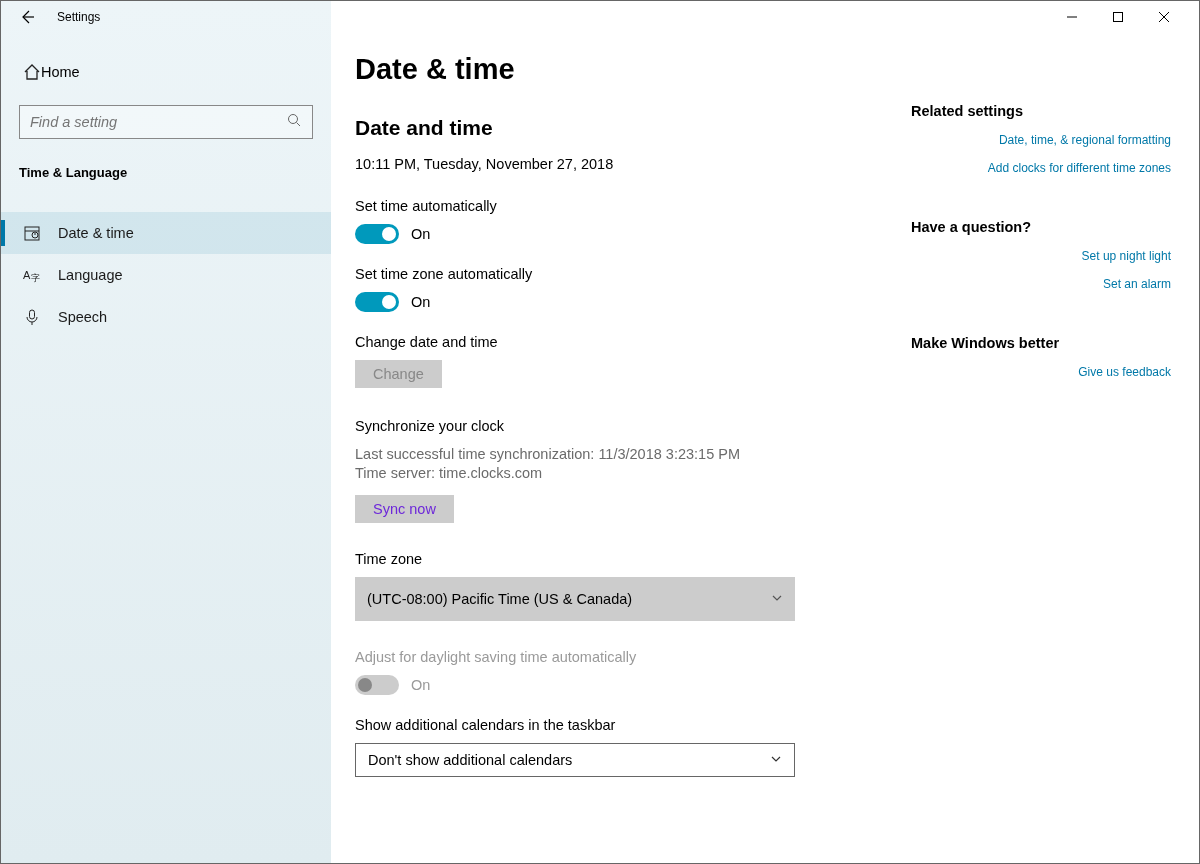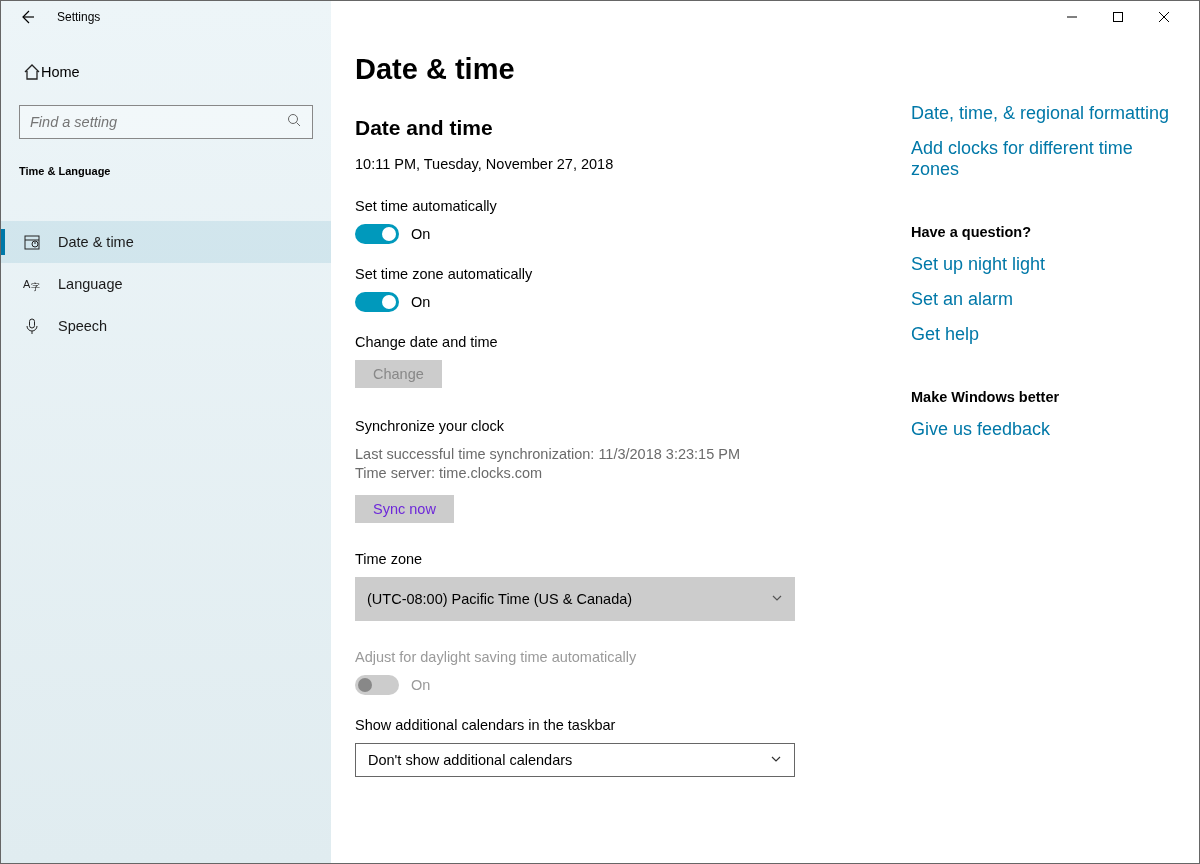--- a/index.html
+++ b/index.html
@@ -11,21 +11,21 @@
   .back-arrow { width: 16px; height: 16px; display: flex; align-items: center; justify-content: center; }
   .title-text { font-size: 12px; color: #000; }
   .win-controls { position: absolute; right: 0; top: 0; display: flex; }
   .win-btn { width: 46px; height: 32px; display: flex; align-items: center; justify-content: center; }
   
   .sidebar { width: 330px; height: 100%; background: linear-gradient(180deg, #edf5f8 0%, #e0ecf0 100%); padding-top: 52px; border-right: 0; }
   .home-row { display: flex; align-items: center; padding: 10px 0 10px 22px; margin-bottom: 14px; }
   .home-row .lbl { font-size: 14.5px; color: #000; }
   .search-box { margin: 0 18px 26px 18px; height: 34px; border: 1px solid #888; background: rgba(255,255,255,0.35); display: flex; align-items: center; padding: 0 10px; }
   .search-box input { flex: 1; border: none; background: transparent; outline: none; font-size: 14.5px; color: #666; font-style: italic; }
-  .cat-title { font-size: 11px; font-weight: 600; padding: 0 0 0 18px; margin-bottom: 44px; }
+  .cat-title { font-size: 13px; font-weight: 600; padding: 0 0 0 18px; margin-bottom: 32px; }
   .nav-item { display: flex; align-items: center; gap: 17px; padding: 12px 0 12px 22px; font-size: 14.5px; color: #1a1a1a; position: relative; }
   .nav-item.selected { background: rgba(0, 120, 160, 0.10); }
   .nav-item.selected::before { content: ""; position: absolute; left: 0; top: 8px; bottom: 8px; width: 4px; background: #0078a8; }
   .nav-icon { width: 18px; height: 18px; display:flex; align-items:center; justify-content:center; color:#333; }
   
   .main { flex: 1; padding: 52px 0 0 24px; display: flex; overflow:hidden; }
   .content { width: 550px; }
   .rightcol { width: 260px; margin-left: 6px; padding-top: 50px; }
   h1.page-title { font-size: 29px; font-weight: 600; margin-bottom: 30px; }
   h2.section { font-size: 21px; font-weight: 600; margin-bottom: 16px; }
@@ -41,21 +41,21 @@
   .btn { display:inline-block; padding: 6px 18px; background: #ccc; border: none; font-size: 14.5px; color: #6d28d9; }
   .btn.disabled { color: #888; }
   .sync-block { margin-top: 30px; margin-bottom: 28px; }
   .sync-info { font-size: 14.5px; color: #6b6b6b; margin-bottom: 3px; }
   .dropdown { height: 44px; width: 440px; background: #ccc; display:flex; align-items:center; justify-content:space-between; padding: 0 12px; font-size:14.5px; margin-bottom: 28px; }
   .dropdown2 { height: 34px; width: 440px; border: 1px solid #666; background:#fff; display:flex; align-items:center; justify-content:space-between; padding: 0 12px; font-size:14.5px; }
   .dropdown .chev, .dropdown2 .chev { font-size:12px; color:#555; }
   .dst-label { font-size:14.5px; color:#9a9a9a; margin-bottom:10px; }
   .dst-toggle-row { display:flex; align-items:center; gap:12px; margin-bottom: 22px; }
   .right-h { font-size: 14.5px; font-weight:600; margin-bottom: 14px; }
-  .right-link { display:block; font-size:18px; color:#0078a8; margin-bottom: 14px; cursor:default; }
+  .right-link { display:block; font-size:12px; color:#0078a8; margin-bottom: 14px; cursor:default;text-align:right; }
   .right-section { margin-bottom: 44px; }
 </style>
 </head>
 <body>
 
 <div class="window">
 
   <div class="titlebar">
     <div class="titlebar-left">
       <div class="back-arrow">
@@ -188,28 +188,28 @@
         <span class="chev">
           <svg width="12" height="12" viewBox="0 0 12 12">
               <path d="M2 4 L6 8 L10 4" stroke="#333" fill="none" stroke-width="1.2"></path>
             </svg>
         </span>
       </div>
     </div>
 
     <div class="rightcol">
       <div class="right-section">
+        <div class="right-h">Related settings</div>
         <a class="right-link">Date, time, &amp; regional formatting</a>
         <a class="right-link">Add clocks for different time zones</a>
       </div>
       <div class="right-section">
         <div class="right-h">Have a question?</div>
         <a class="right-link">Set up night light</a>
         <a class="right-link">Set an alarm</a>
-        <a class="right-link">Get help</a>
       </div>
       <div class="right-section">
         <div class="right-h">Make Windows better</div>
         <a class="right-link">Give us feedback</a>
       </div>
     </div>
   </div>
 
 </div>
 

